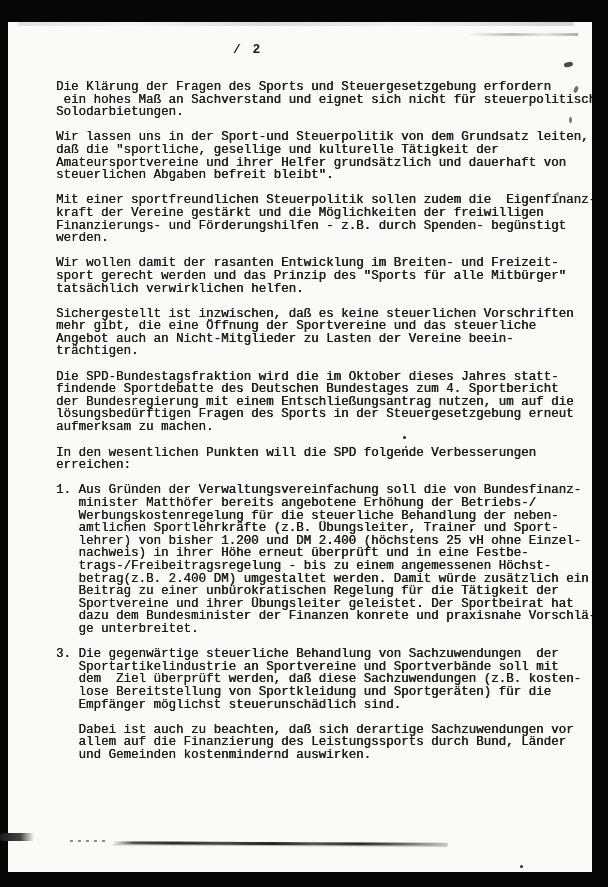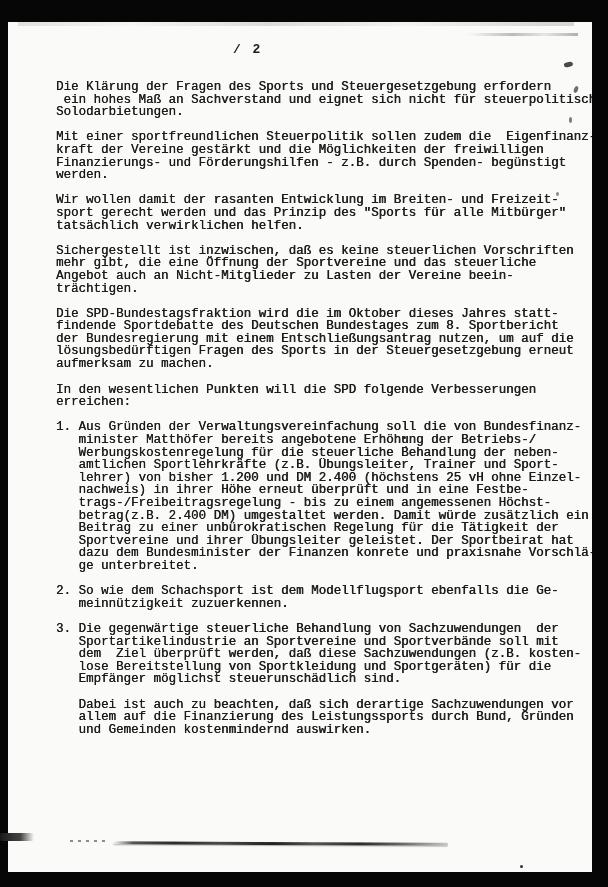--- a/index.html
+++ b/index.html
@@ -86,57 +86,59 @@
   <div class="artifact smudge-bottom"></div>
   <div class="artifact smudge-dots"></div>
   <div class="artifact dot-br"></div>
 
   <div class="page-number">/ 2</div>
 
   <div class="body-text">
     <div class="para">Die Klärung der Fragen des Sports und Steuergesetzgebung erfordern
  ein hohes Maß an Sachverstand und eignet sich nicht für steuerpolitische
 Solodarbietungen.</div>
+    <div class="para">Wir lassen uns in der Sport-und Steuerpolitik von dem Grundsatz leiten,
+daß die "sportliche, gesellige und kulturelle Tätigkeit der
+Amateursportvereine und ihrer Helfer grundsätzlich und dauerhaft von
+steuerlichen Abgaben befreit bleibt".</div>
     <div class="para">Mit einer sportfreundlichen Steuerpolitik sollen zudem die  Eigenfinanz-
 kraft der Vereine gestärkt und die Möglichkeiten der freiwilligen
 Finanzierungs- und Förderungshilfen - z.B. durch Spenden- begünstigt
 werden.</div>
     <div class="para">Wir wollen damit der rasanten Entwicklung im Breiten- und Freizeit-
 sport gerecht werden und das Prinzip des "Sports für alle Mitbürger"
 tatsächlich verwirklichen helfen.</div>
     <div class="para">Sichergestellt ist inzwischen, daß es keine steuerlichen Vorschriften
 mehr gibt, die eine Öffnung der Sportvereine und das steuerliche
 Angebot auch an Nicht-Mitglieder zu Lasten der Vereine beein-
 trächtigen.</div>
     <div class="para">Die SPD-Bundestagsfraktion wird die im Oktober dieses Jahres statt-
-findende Sportdebatte des Deutschen Bundestages zum 8. Sportbericht
+findende Sportdebatte des Deutschen Bundestages zum 4. Sportbericht
 der Bundesregierung mit einem Entschließungsantrag nutzen, um auf die
 lösungsbedürftigen Fragen des Sports in der Steuergesetzgebung erneut
 aufmerksam zu machen.</div>
     <div class="para extra-gap">In den wesentlichen Punkten will die SPD folgende Verbesserungen
 erreichen:</div>
     <div class="para">1. Aus Gründen der Verwaltungsvereinfachung soll die von Bundesfinanz-
    minister Matthöfer bereits angebotene Erhöhung der Betriebs-/
    Werbungskostenregelung für die steuerliche Behandlung der neben-
    amtlichen Sportlehrkräfte (z.B. Übungsleiter, Trainer und Sport-
    lehrer) von bisher 1.200 und DM 2.400 (höchstens 25 vH ohne Einzel-
    nachweis) in ihrer Höhe erneut überprüft und in eine Festbe-
    trags-/Freibeitragsregelung - bis zu einem angemessenen Höchst-
    betrag(z.B. 2.400 DM) umgestaltet werden. Damit würde zusätzlich ein
    Beitrag zu einer unbürokratischen Regelung für die Tätigkeit der
    Sportvereine und ihrer Übungsleiter geleistet. Der Sportbeirat hat
    dazu dem Bundesminister der Finanzen konrete und praxisnahe Vorschlä-
    ge unterbreitet.</div>
-    <div class="para">2. So wie dem Schachsport ist dem Modellflugsport ebenfalls die Ge-
-   meinnützigkeit zuzuerkennen.</div>
     <div class="para">3. Die gegenwärtige steuerliche Behandlung von Sachzuwendungen  der
    Sportartikelindustrie an Sportvereine und Sportverbände soll mit
    dem  Ziel überprüft werden, daß diese Sachzuwendungen (z.B. kosten-
    lose Bereitstellung von Sportkleidung und Sportgeräten) für die
    Empfänger möglichst steuerunschädlich sind.</div>
     <div class="para">   Dabei ist auch zu beachten, daß sich derartige Sachzuwendungen vor
-   allem auf die Finanzierung des Leistungssports durch Bund, Gründen
+   allem auf die Finanzierung des Leistungssports durch Bund, Länder
    und Gemeinden kostenmindernd auswirken.</div>
   </div>
 
 </div>
 
 <div class="artifact blot-left"></div>
 
 </body></html>

